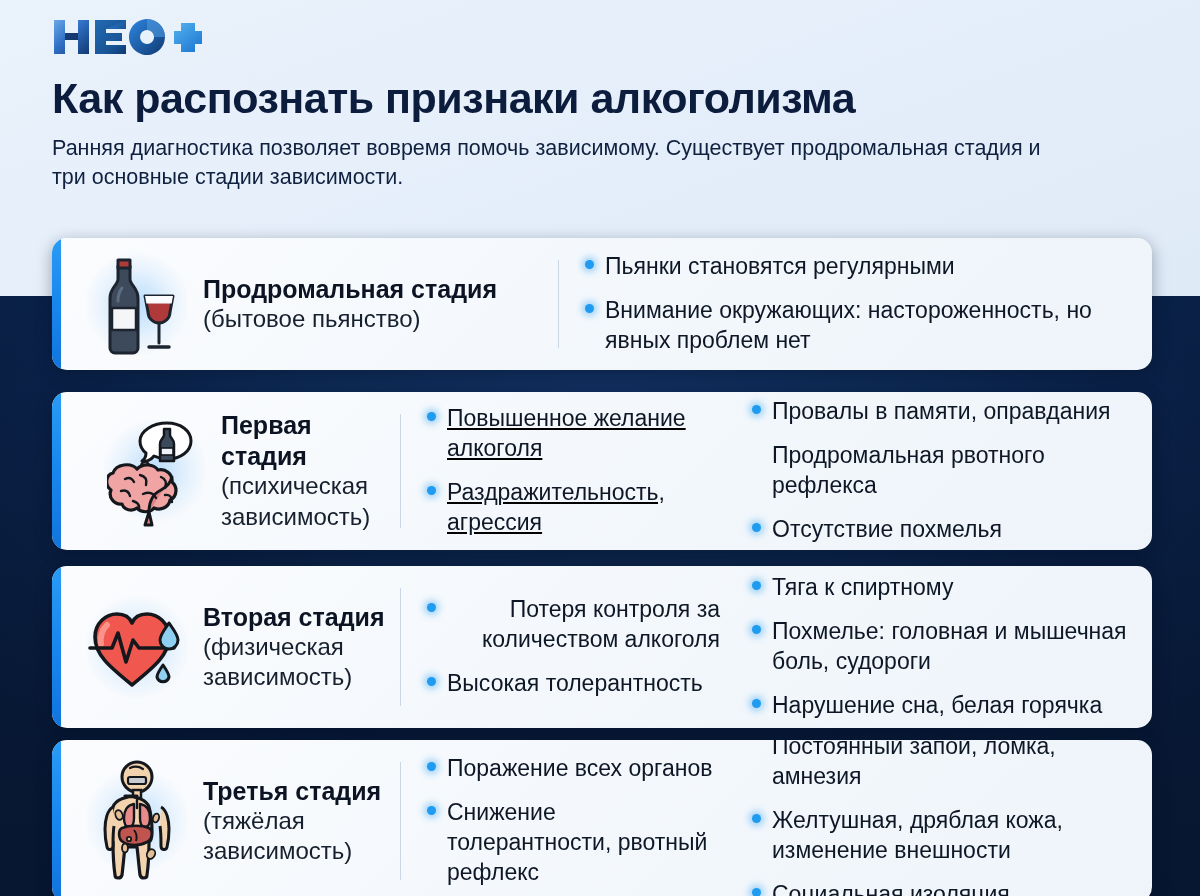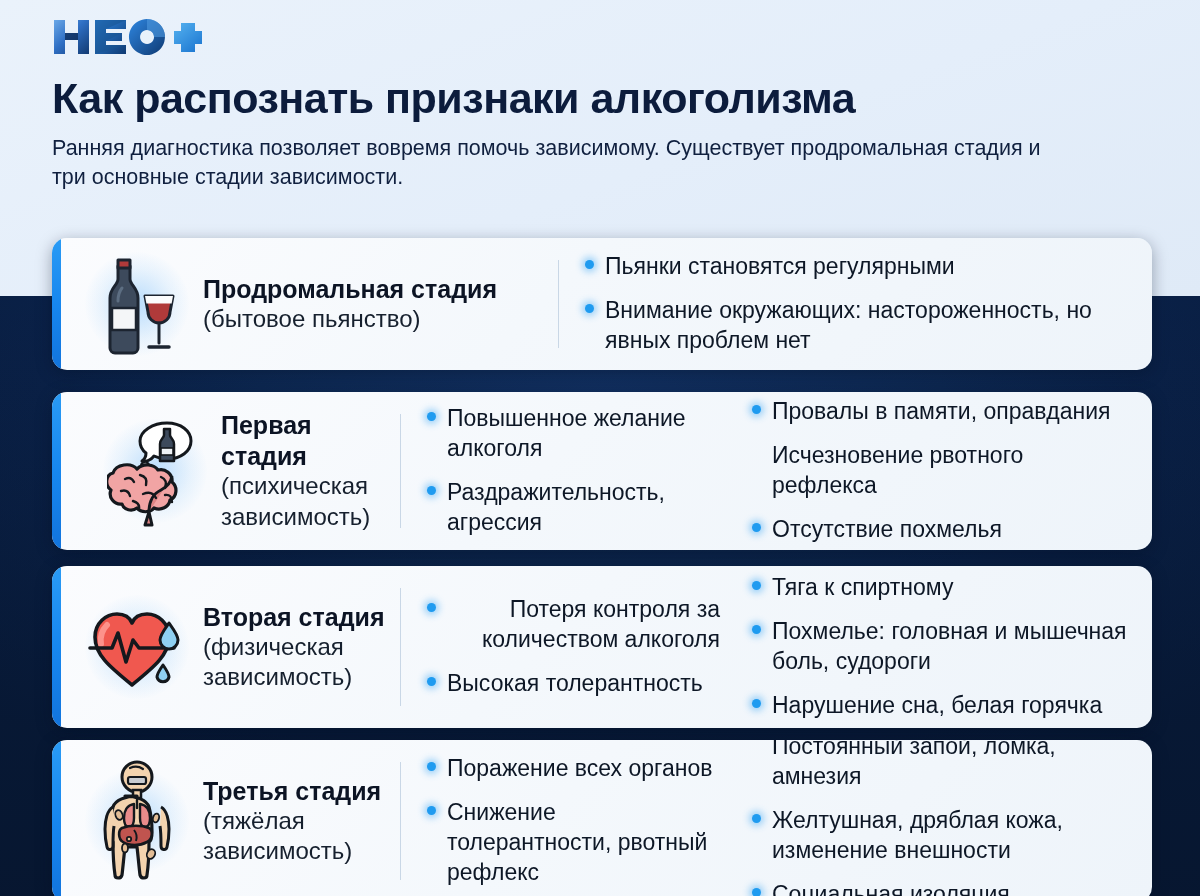--- a/index.html
+++ b/index.html
@@ -173,21 +173,21 @@
     color: #0d1726;
   }
 
   
   #card-0 { top: 238px; height: 132px; }
   #card-0 .stage-head { flex: 0 0 497px; }
   #card-0 .col-0 { flex: 1 1 100%; }
 
   #card-1 { top: 392px; height: 158px; }
   #card-1 .stage-head { flex: 0 0 339px; padding-left: 40px; }
-  #card-1 .col-0 { flex: 0 0 325px; }
+  #card-1 .col-0 { flex: 0 0 325px; text-decoration: underline; }
   #card-1 .col-1 { flex: 1 1 auto; }
 
   #card-2 { top: 566px; height: 162px; }
   #card-2 .stage-head { flex: 0 0 339px; }
   #card-2 .col-0 { flex: 0 0 325px; text-align: right; }
   #card-2 .col-1 { flex: 1 1 auto; }
 
   #card-3 { top: 740px; height: 162px; }
   #card-3 .stage-head { flex: 0 0 339px; }
   #card-3 .col-0 { flex: 0 0 325px; }
@@ -321,21 +321,21 @@
           <span class="bullet-text">Раздражительность, агрессия</span>
         </div>
       </div>
       <div class="col col-1">
         <div class="bullet-row">
           <span class="dot"></span>
           <span class="bullet-text">Провалы в памяти, оправдания</span>
         </div>
         <div class="bullet-row">
           <span class="dot hidden"></span>
-          <span class="bullet-text">Исчезновение рвотного рефлекса</span>
+          <span class="bullet-text">Продромальная рвотного рефлекса</span>
         </div>
         <div class="bullet-row">
           <span class="dot"></span>
           <span class="bullet-text">Отсутствие похмелья</span>
         </div>
       </div>
     </div>
   </div>
 </div>
 

